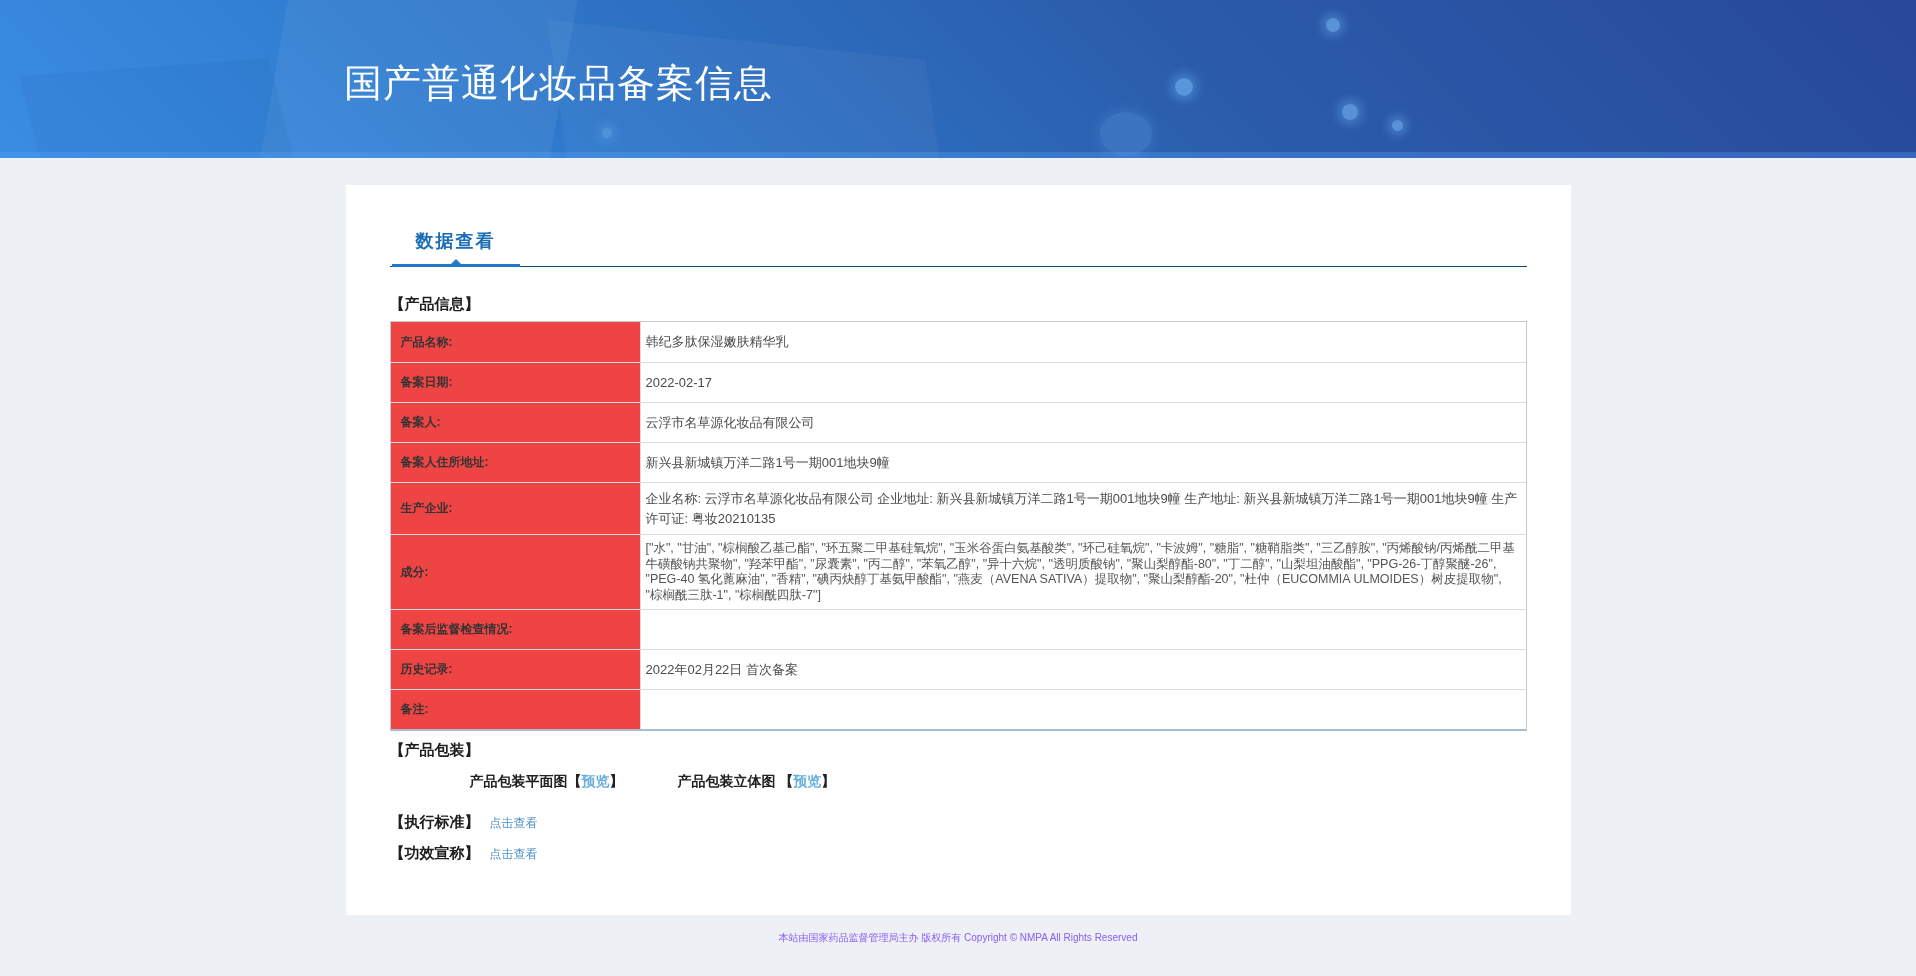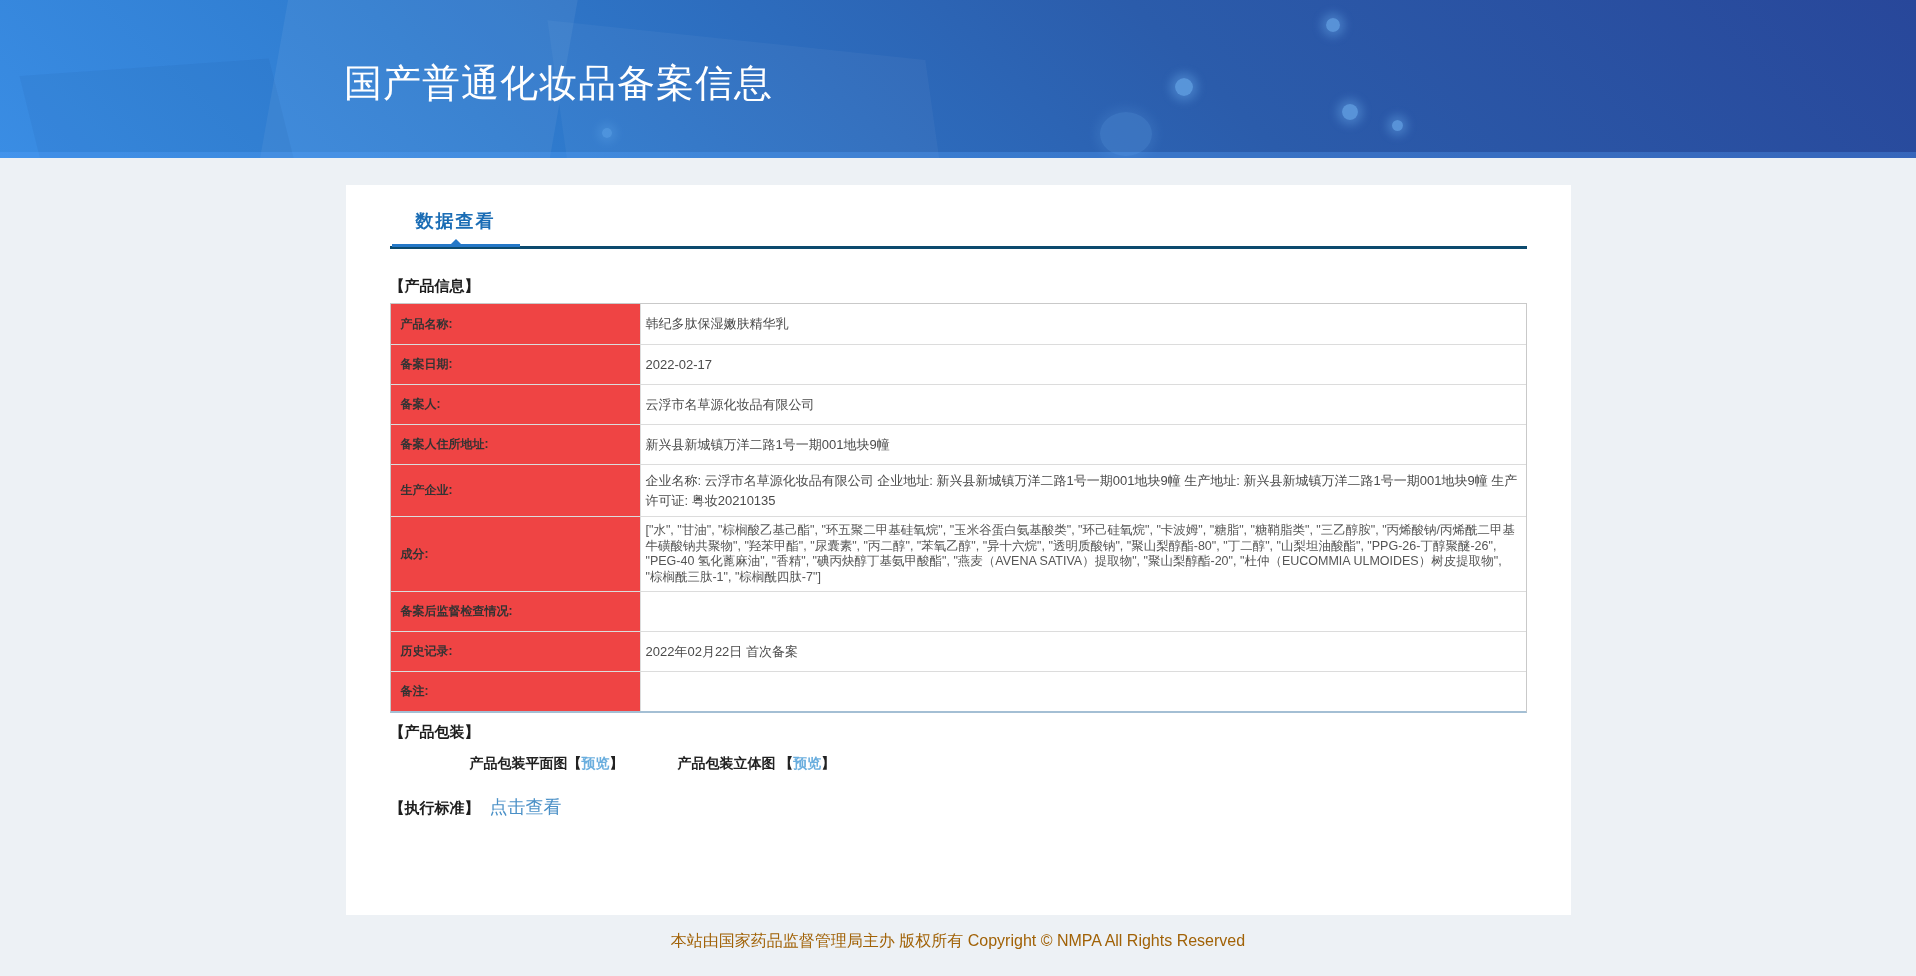--- a/index.html
+++ b/index.html
@@ -33,21 +33,21 @@
   .page-title {
     position:absolute; left:344px; top:58px;
     font-size:38px; color:#ffffff; font-weight:500; letter-spacing:1px;
   }
   
   .card {
     width:1225px; margin:27px auto 0; background:#ffffff; padding-bottom:40px;
     min-height:730px;
   }
   .tabbar {
-    margin:0 44px; padding-top:24px; border-bottom:3px solid #0c4a6e;
+    margin:0 44px; padding-top:44px; border-bottom:1px solid #0c4a6e;
     display:flex;
   }
   .tab {
     position:relative; margin-left:2px; padding:0 24px 13px;
     font-size:18px; font-weight:bold; color:#1b6db5; letter-spacing:2px;
     cursor:pointer;
   }
   .tab-underline { position:absolute; left:0; right:0; bottom:-1px; height:3px; background:#2478c8; }
   .tab-caret {
     position:absolute; bottom:2px; left:50%; margin-left:-6px;
@@ -76,23 +76,23 @@
     display:flex; align-items:center; padding:6px 5px; line-height:1.5;
   }
   .t-row.ingredients .t-value { font-size:12.5px; line-height:15.5px; color:#555; }
   
   .pack-line { margin-top:13px; padding-left:80px; font-size:14px; font-weight:bold; color:#222; }
   .pack-item { display:inline-block; }
   .pack-item + .pack-item { margin-left:50px; }
   .preview-link { color:#6aaede; cursor:pointer; }
   .std-line { margin-top:22px; font-size:15px; color:#1e1e1e; }
   .std-line .caption { font-weight:bold; }
-  .view-link { color:#4a90c7; font-size:18px; margin-left:10px; cursor:pointer; }
+  .view-link { color:#4a90c7; font-size:12px; margin-left:10px; cursor:pointer; }
   
-  .footer { text-align:center; margin-top:16px; font-size:16px; color:#a16207; }
+  .footer { text-align:center; margin-top:16px; font-size:10px; color:#8b5cf6; }
 </style>
 </head>
 <body>
 
 <div class="header">
   <div class="deco cube1"></div>
   <div class="deco cube2"></div>
   <div class="deco cube3"></div>
   <div class="deco dot d1"></div>
   <div class="deco dot d2"></div>
@@ -163,17 +163,20 @@
       </span>
       <span class="pack-item">
         <span>产品包装立体图 【</span><span class="preview-link">预览</span><span>】</span>
       </span>
     </div>
 
     <div class="std-line">
       <span class="caption">【执行标准】</span><span class="view-link">点击查看</span>
     </div>
 
+    <div class="std-line" style="margin-top:12px;">
+      <span class="caption">【功效宣称】</span><span class="view-link">点击查看</span>
+    </div>
 
   </div>
 </div>
 
 <div class="footer">本站由国家药品监督管理局主办 版权所有 Copyright © NMPA All Rights Reserved</div>
 
 </body></html>

